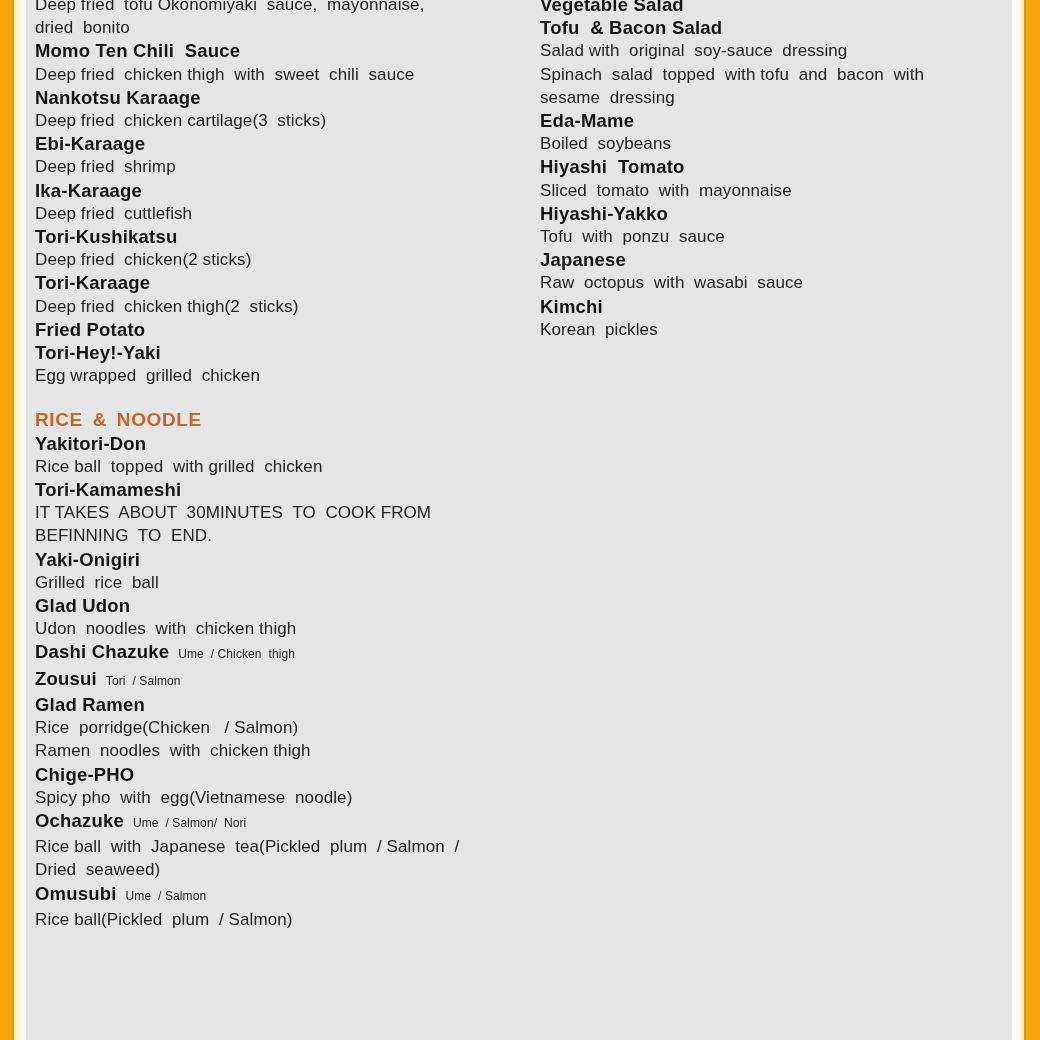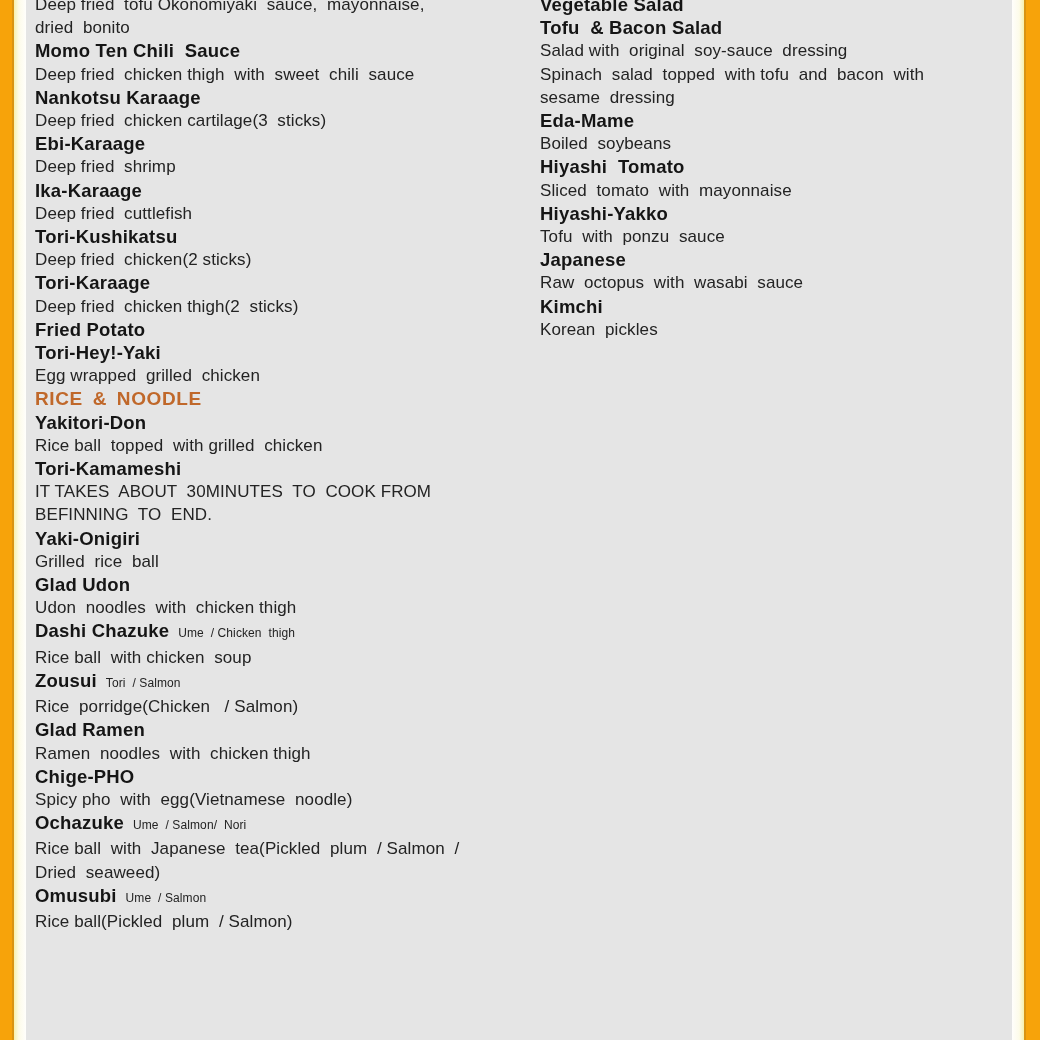--- a/index.html
+++ b/index.html
@@ -68,20 +68,21 @@
     font-weight: normal;
     font-size: 17px;
     letter-spacing: 0.1px;
     color: #232323;
   }
   .section-header {
     font-weight: bold;
     font-size: 19px;
     letter-spacing: 0.6px;
     word-spacing: 4px;
+    margin-top: 21px;
     line-height: 23.2px;
   }
 </style>
 </head>
 <body>
 
 <div id="page">
   <div class="border-left"></div>
   <div class="border-left-fade"></div>
   <div class="border-right"></div>
@@ -109,24 +110,23 @@
       <div class="menu-line item-name"><span>Yakitori-Don</span></div>
       <div class="menu-line item-desc">Rice ball  topped  with grilled  chicken</div>
       <div class="menu-line item-name"><span>Tori-Kamameshi</span></div>
       <div class="menu-line item-desc">IT TAKES  ABOUT  30MINUTES  TO  COOK FROM
 BEFINNING  TO  END.</div>
       <div class="menu-line item-name"><span>Yaki-Onigiri</span></div>
       <div class="menu-line item-desc">Grilled  rice  ball</div>
       <div class="menu-line item-name"><span>Glad Udon</span></div>
       <div class="menu-line item-desc">Udon  noodles  with  chicken thigh</div>
       <div class="menu-line item-name"><span>Dashi Chazuke</span><span class="suffix">Ume  / Chicken  thigh</span></div>
-      <div class="menu-line item-desc">Rice ball  with chicken  soup</div>
       <div class="menu-line item-name"><span>Zousui</span><span class="suffix">Tori  / Salmon</span></div>
+      <div class="menu-line item-name"><span>Glad Ramen</span></div>
       <div class="menu-line item-desc">Rice  porridge(Chicken   / Salmon)</div>
-      <div class="menu-line item-name"><span>Glad Ramen</span></div>
       <div class="menu-line item-desc">Ramen  noodles  with  chicken thigh</div>
       <div class="menu-line item-name"><span>Chige-PHO</span></div>
       <div class="menu-line item-desc">Spicy pho  with  egg(Vietnamese  noodle)</div>
       <div class="menu-line item-name"><span>Ochazuke</span><span class="suffix">Ume  / Salmon/  Nori</span></div>
       <div class="menu-line item-desc">Rice ball  with  Japanese  tea(Pickled  plum  / Salmon  /
 Dried  seaweed)</div>
       <div class="menu-line item-name"><span>Omusubi</span><span class="suffix">Ume  / Salmon</span></div>
       <div class="menu-line item-desc">Rice ball(Pickled  plum  / Salmon)</div>
     </div>
   <div id="col-right" class="col">

